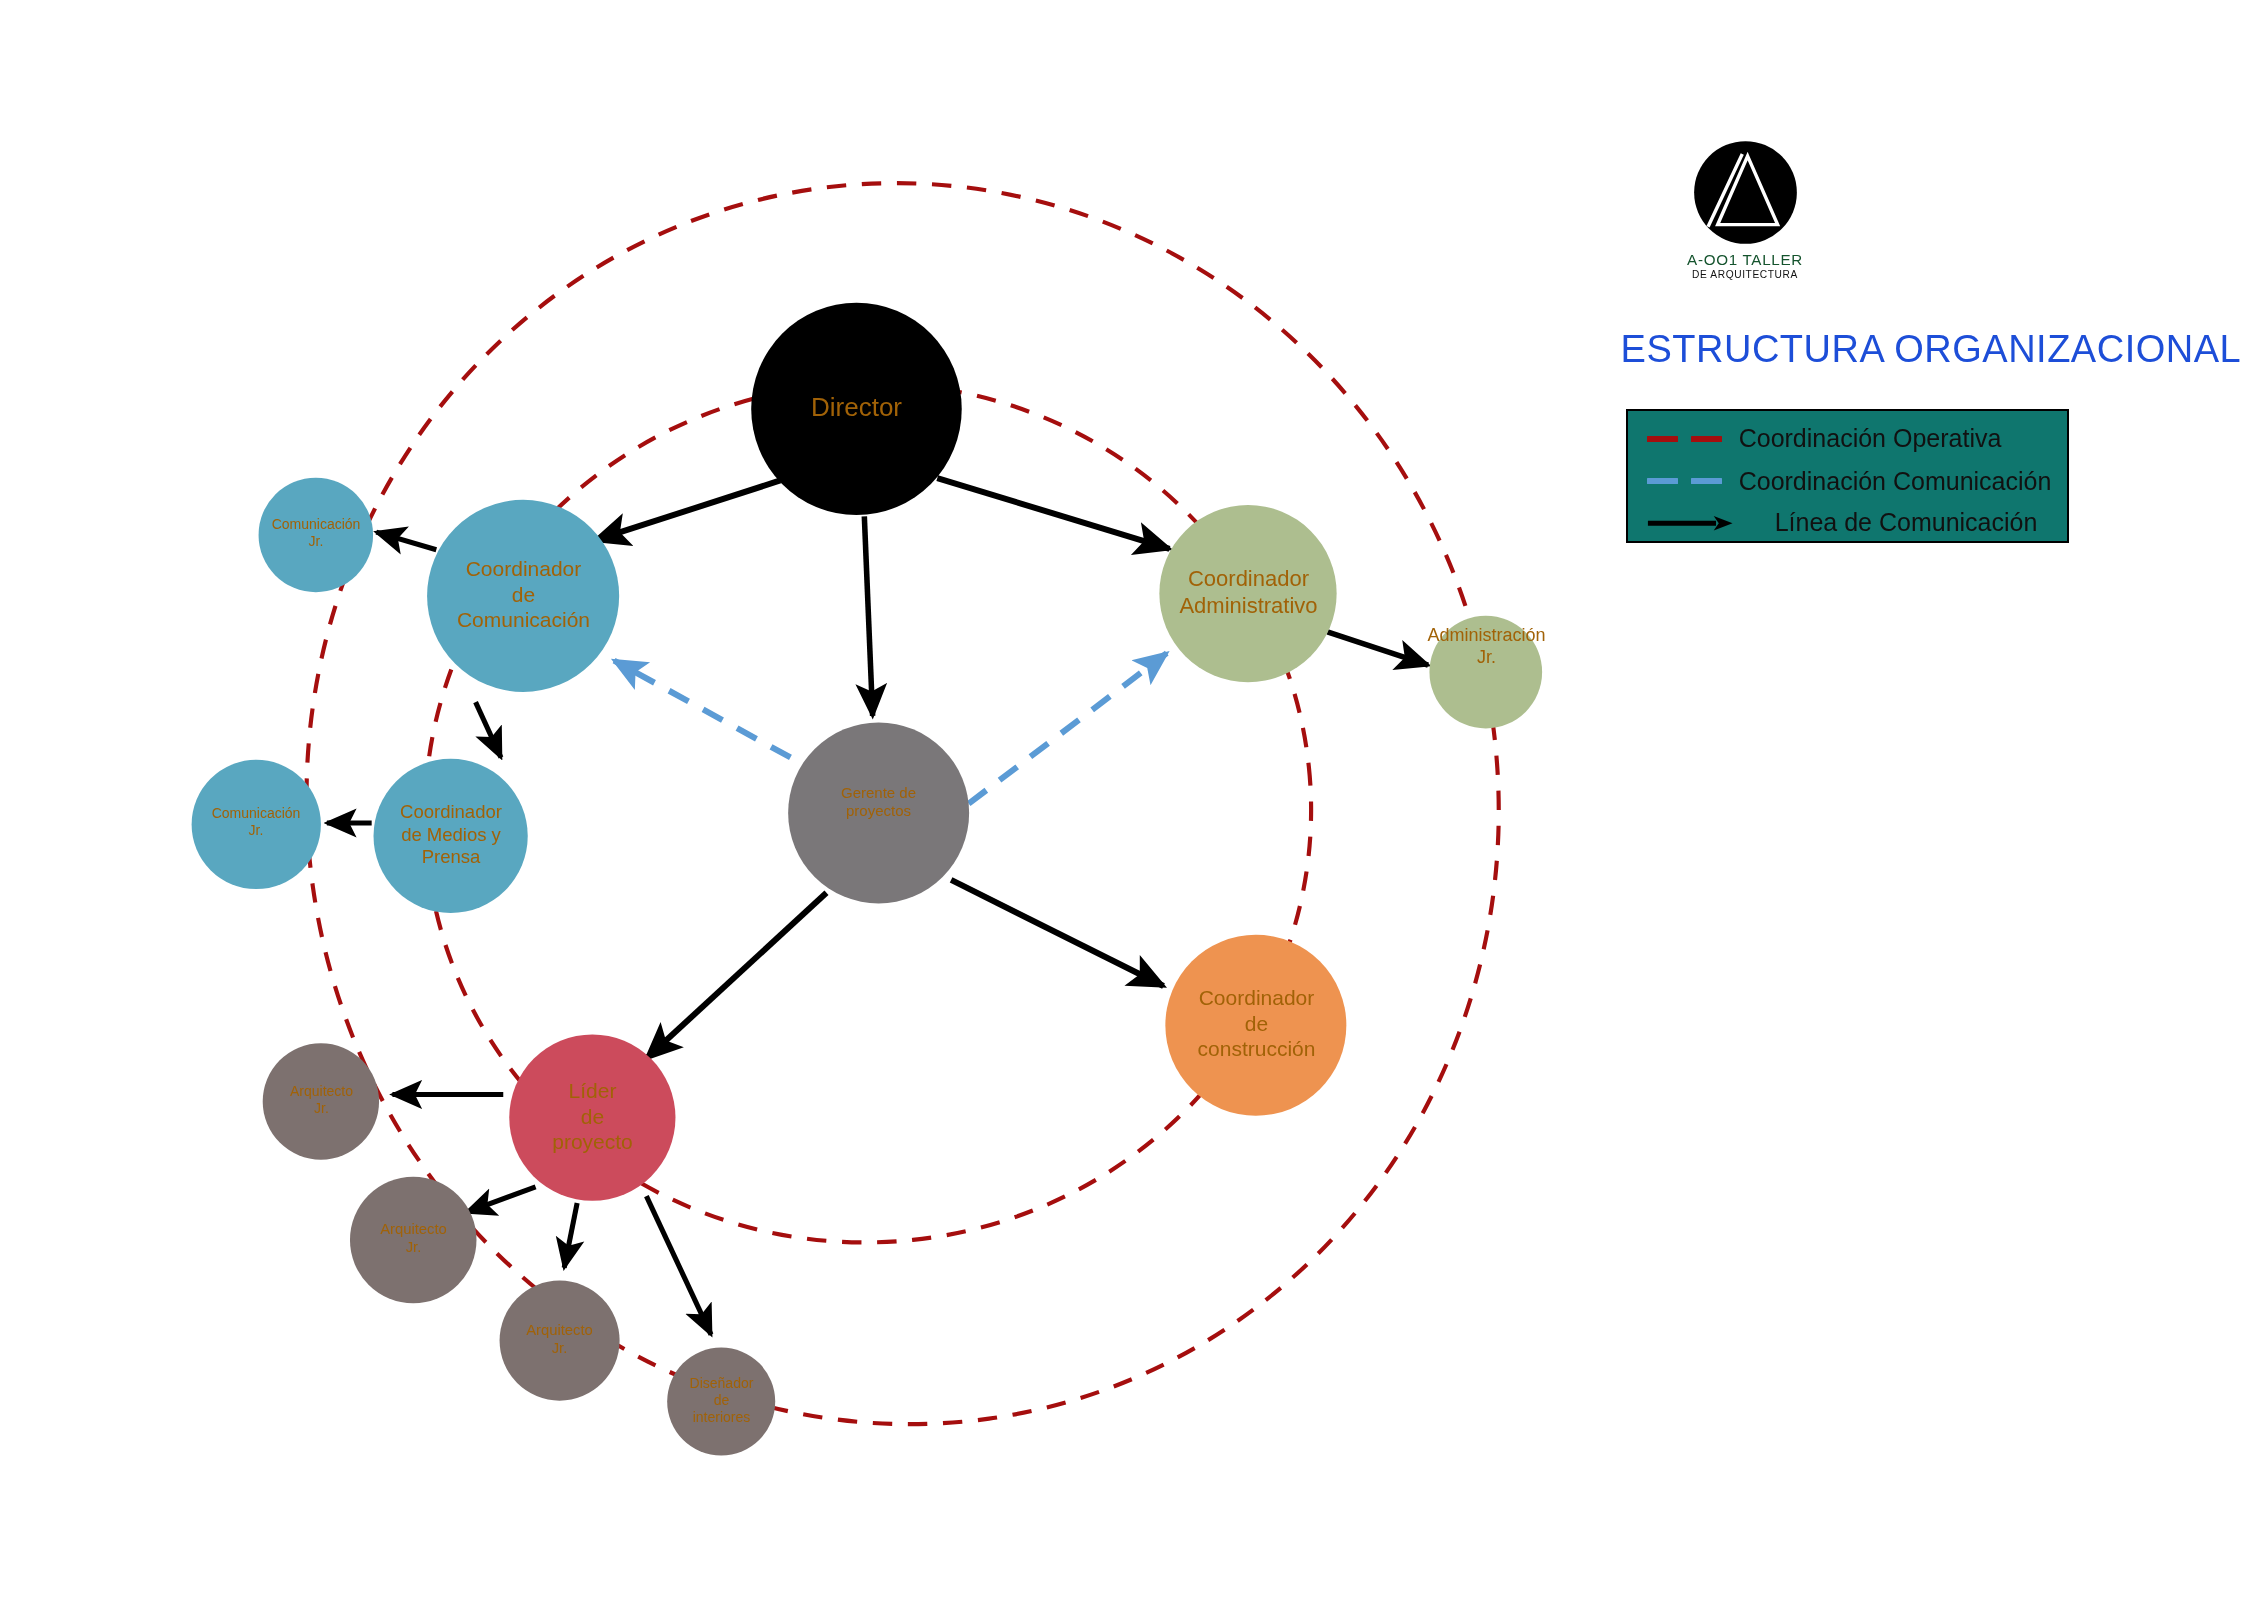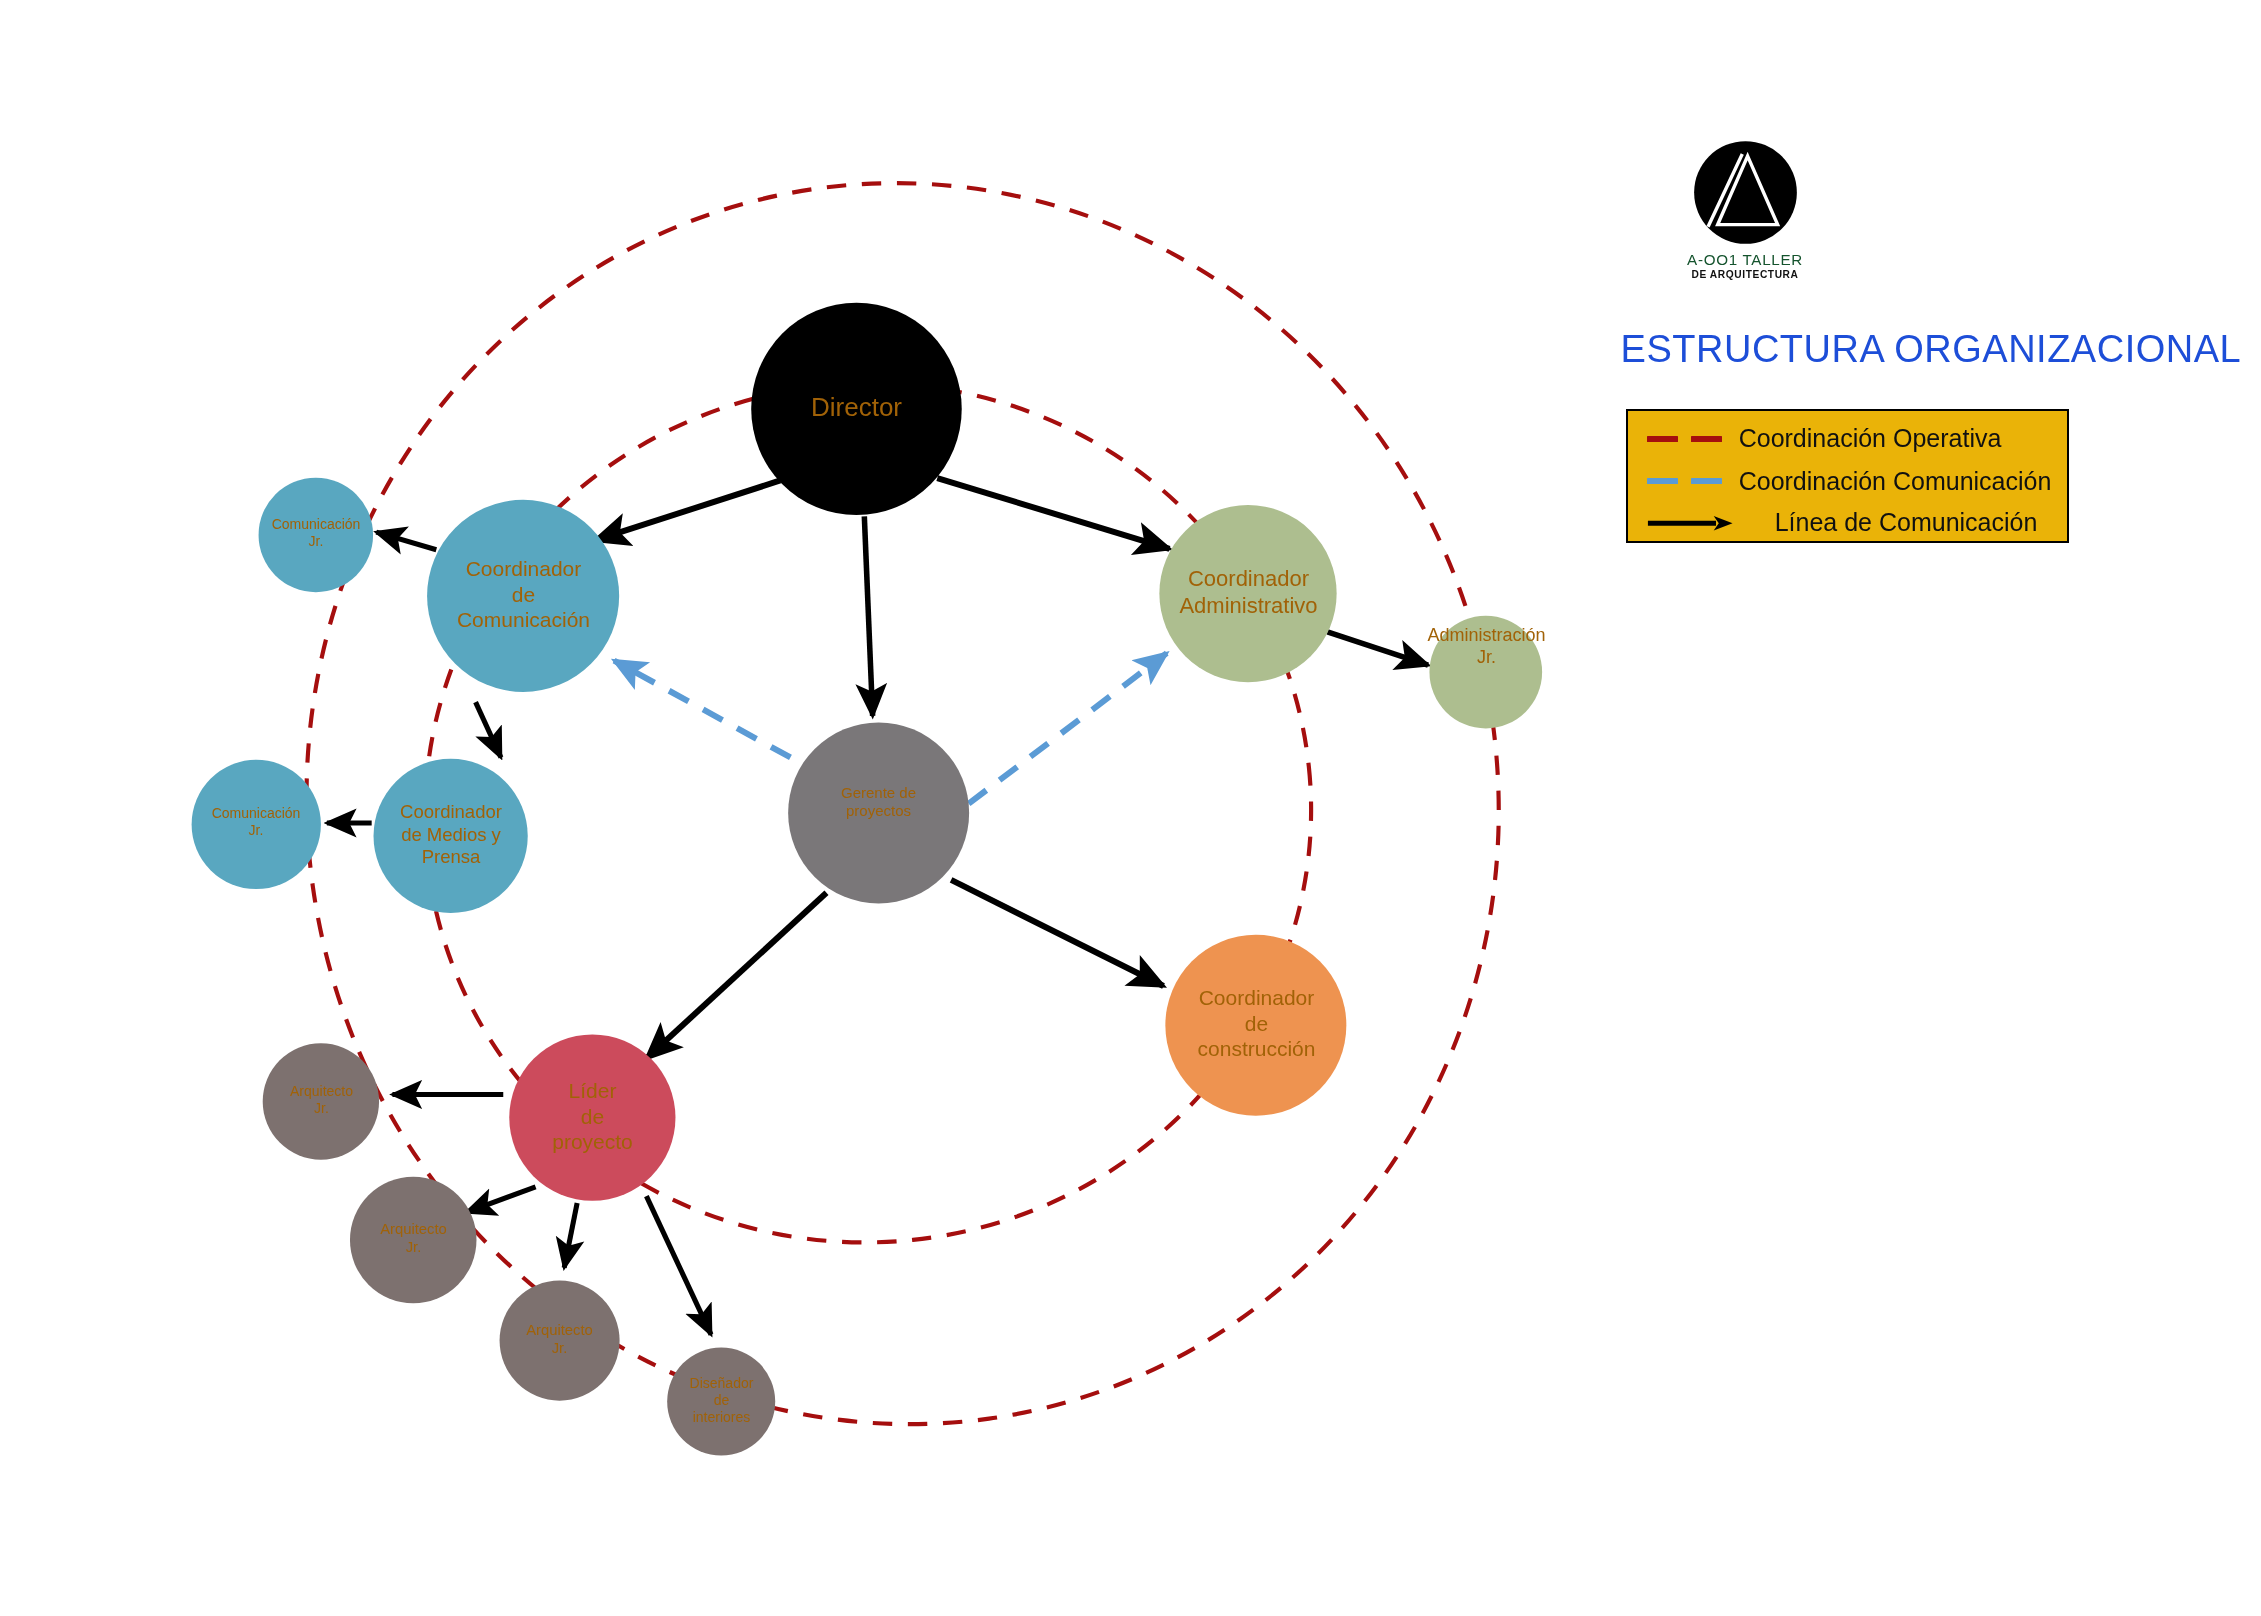--- a/index.html
+++ b/index.html
@@ -55,40 +55,39 @@
     color: #14532d;
     margin-top: 4.6px;
     font-family: "Liberation Sans", sans-serif;
   }
   #logo-line2 {
     font-size: 10.2px;
     letter-spacing: 0.6px;
     color: #111111;
     margin-top: 1.4px;
     font-family: "Liberation Sans", sans-serif;
-    font-weight: bold;
   }
   #panel-title {
     position: absolute;
     left: 4.6px;
     top: 189px;
     font-size: 38px;
     letter-spacing: 0.5px;
     color: #1d4ed8;
     white-space: nowrap;
     font-family: "Liberation Sans", sans-serif;
   }
   #legend-box {
     position: absolute;
     left: 10.2px;
     top: 270px;
     width: 443px;
     height: 134px;
     border: 2.8px solid #000000;
-    background: #eab308;
+    background: #0f766e;
     box-sizing: border-box;
   }
   .legend-row {
     position: absolute;
     left: 0;
     width: 100%;
     height: 44px;
     display: flex;
     align-items: center;
   }

